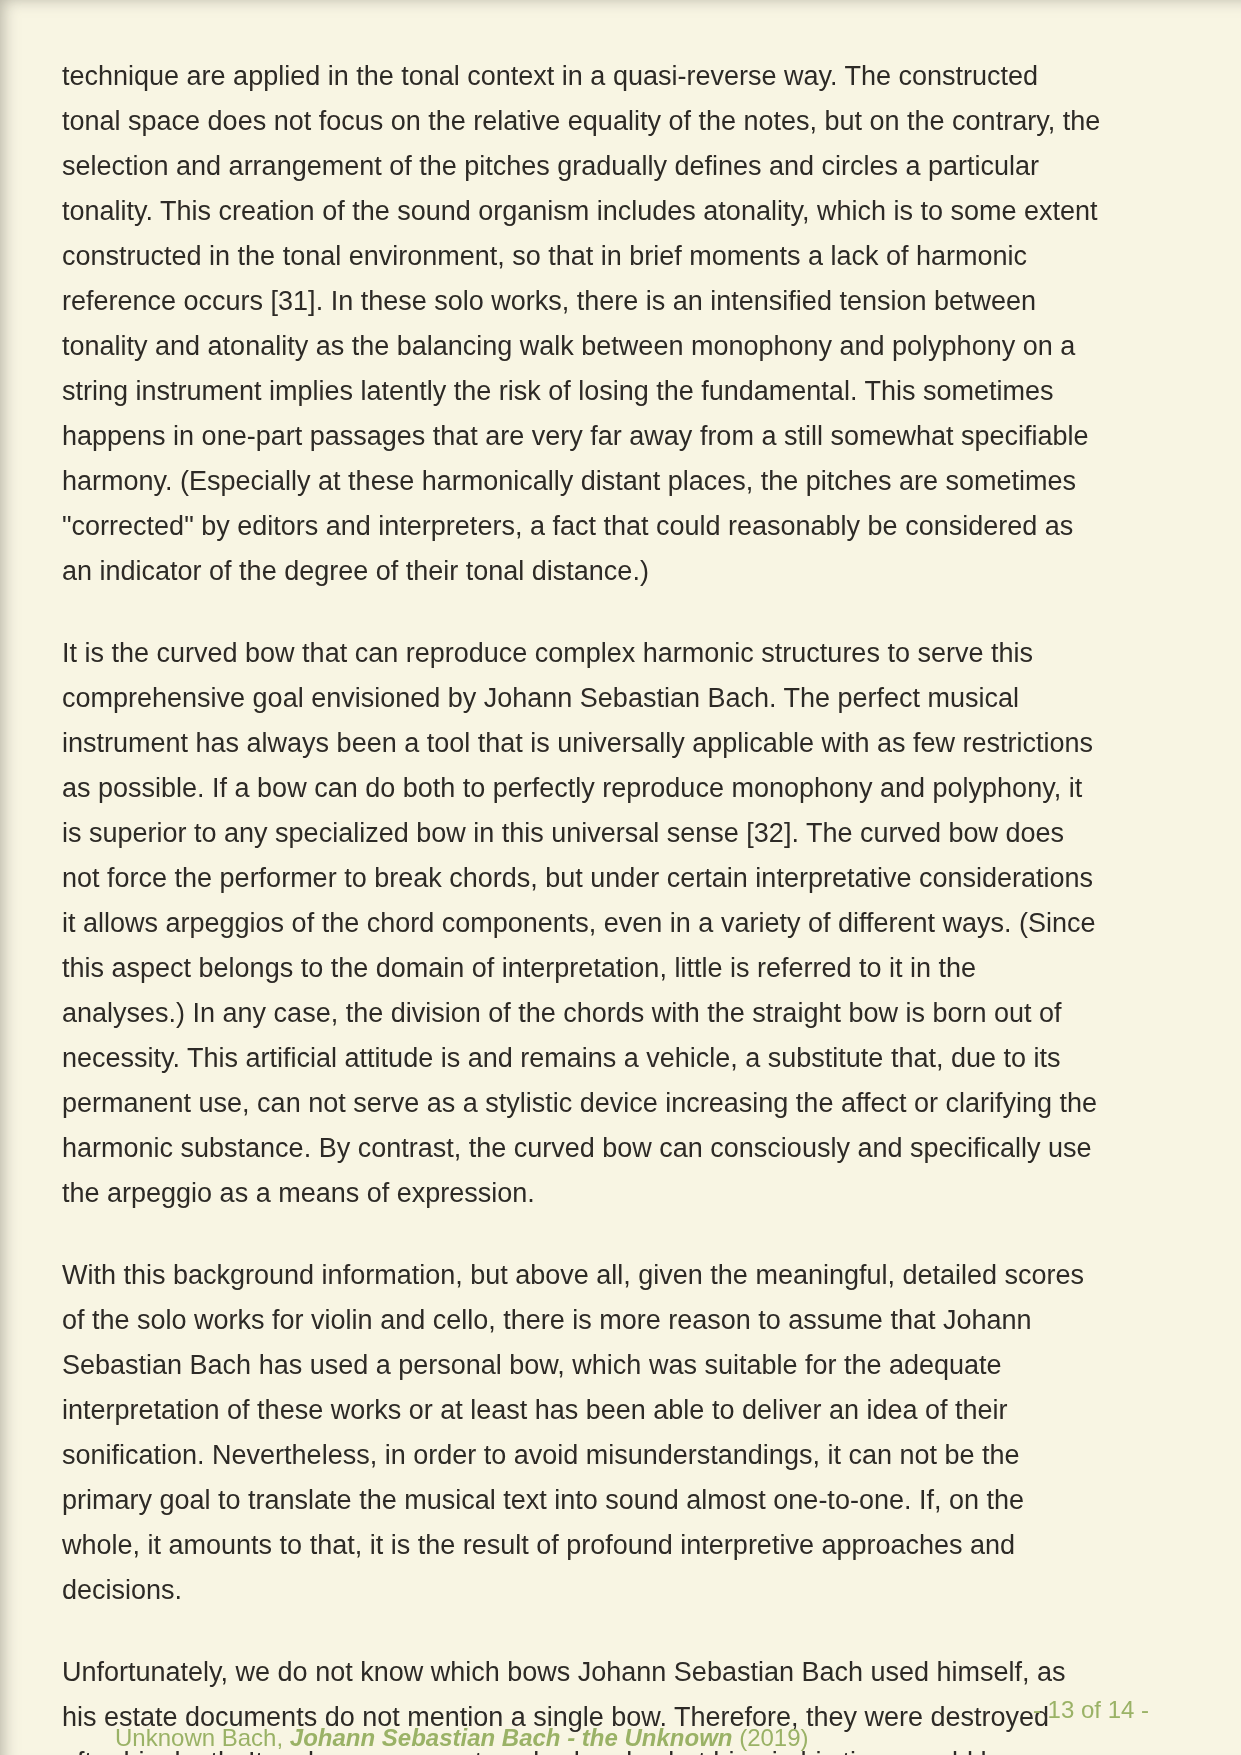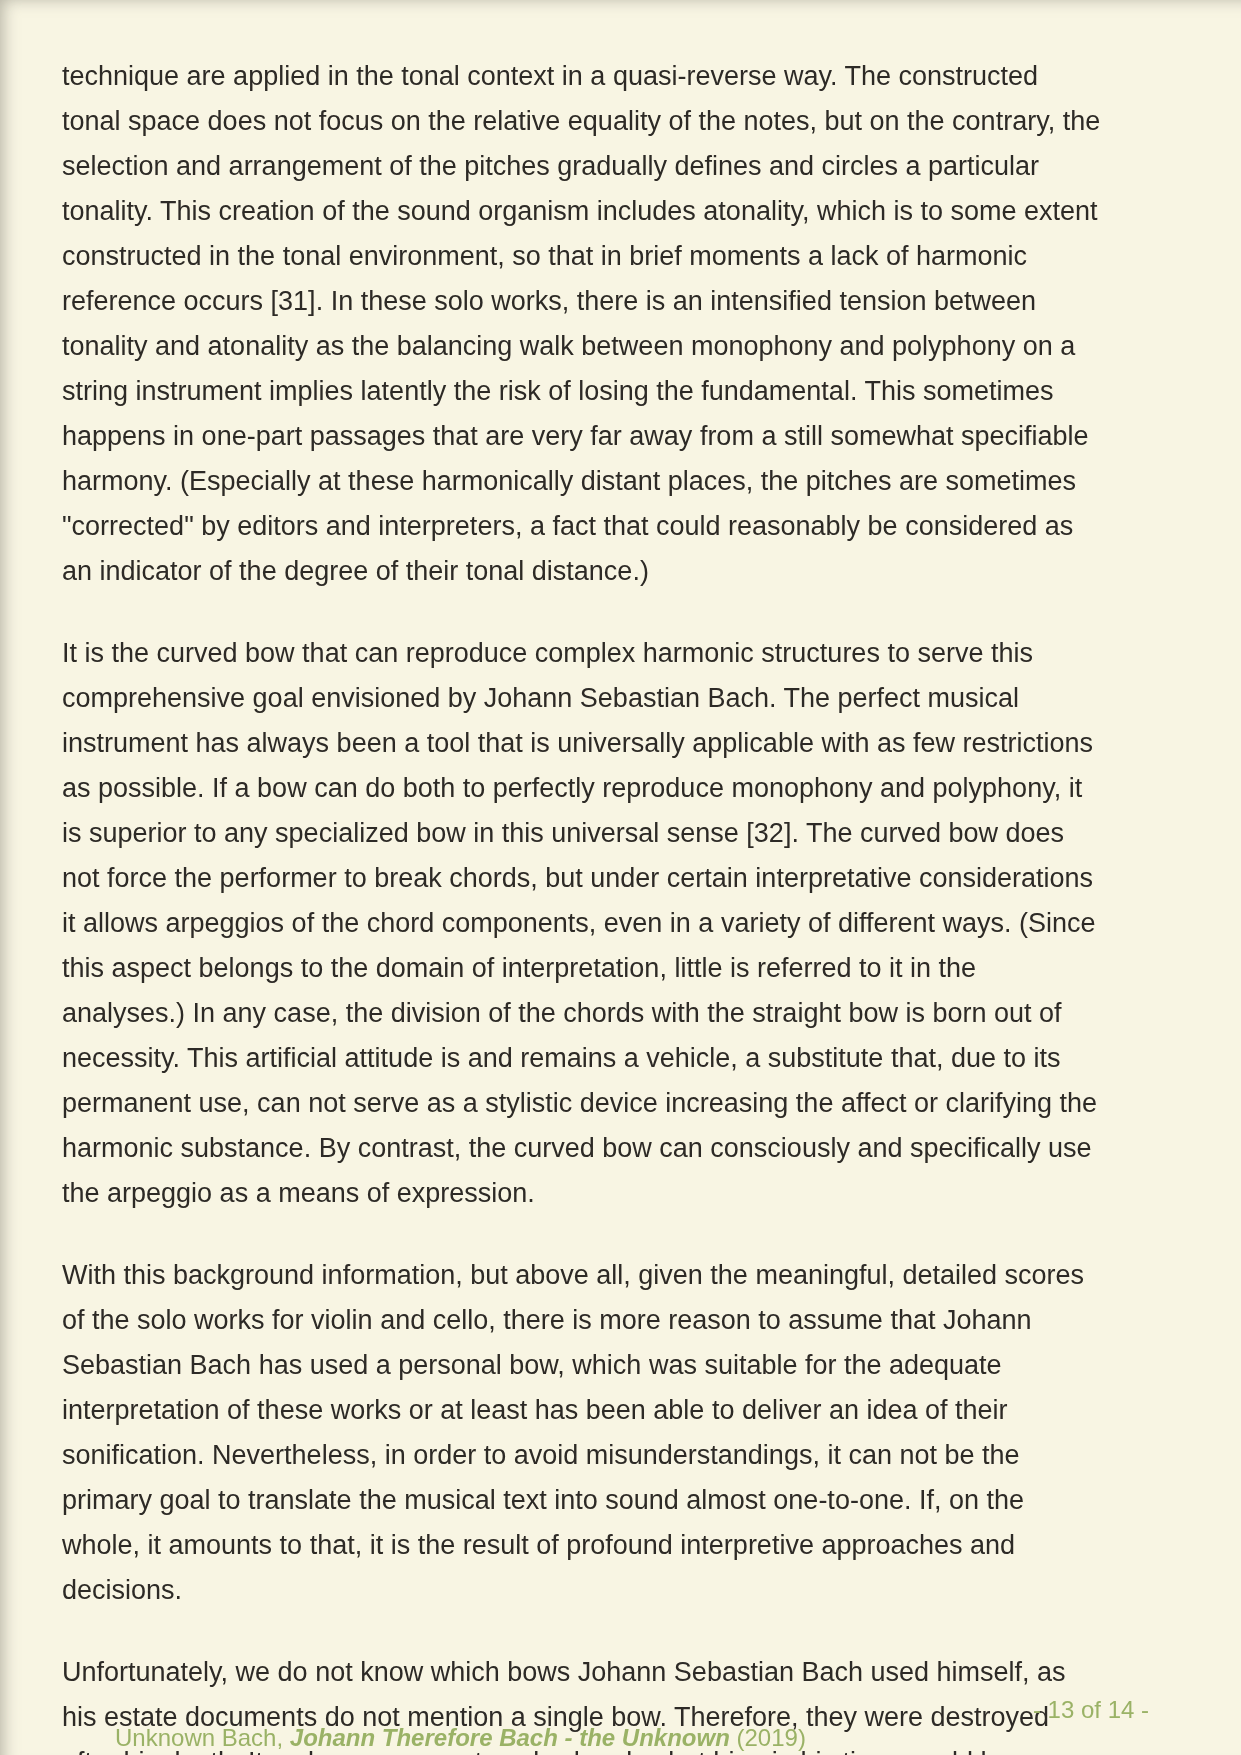--- a/index.html
+++ b/index.html
@@ -104,18 +104,18 @@
 was inspector for organs, he has tuned his keyboard instruments according to a
 specially designed, very ingenious, slightly, but audibly divergent principle to the
 tempered scale, and he had built new instruments for himself. That his creative gifts
 detached from the purely musical activity and also spread to the visual proves his self-
 designed, imaginative signet. One could therefore agree: The best musical instrument
 is just good enough for Johann Sebastian Bach.</p>
   </div>
 
   <div class="footer">
     <div class="citation">
-      <span>Unknown Bach, </span><span class="book-title">Johann Therefore Bach - the Unknown</span><span> (2019)</span>
+      <span>Unknown Bach, </span><span class="book-title">Johann Sebastian Bach - the Unknown</span><span> (2019)</span>
     </div>
     <div>- 13 of 14 -</div>
   </div>
 
 </div>
 
 </body></html>

